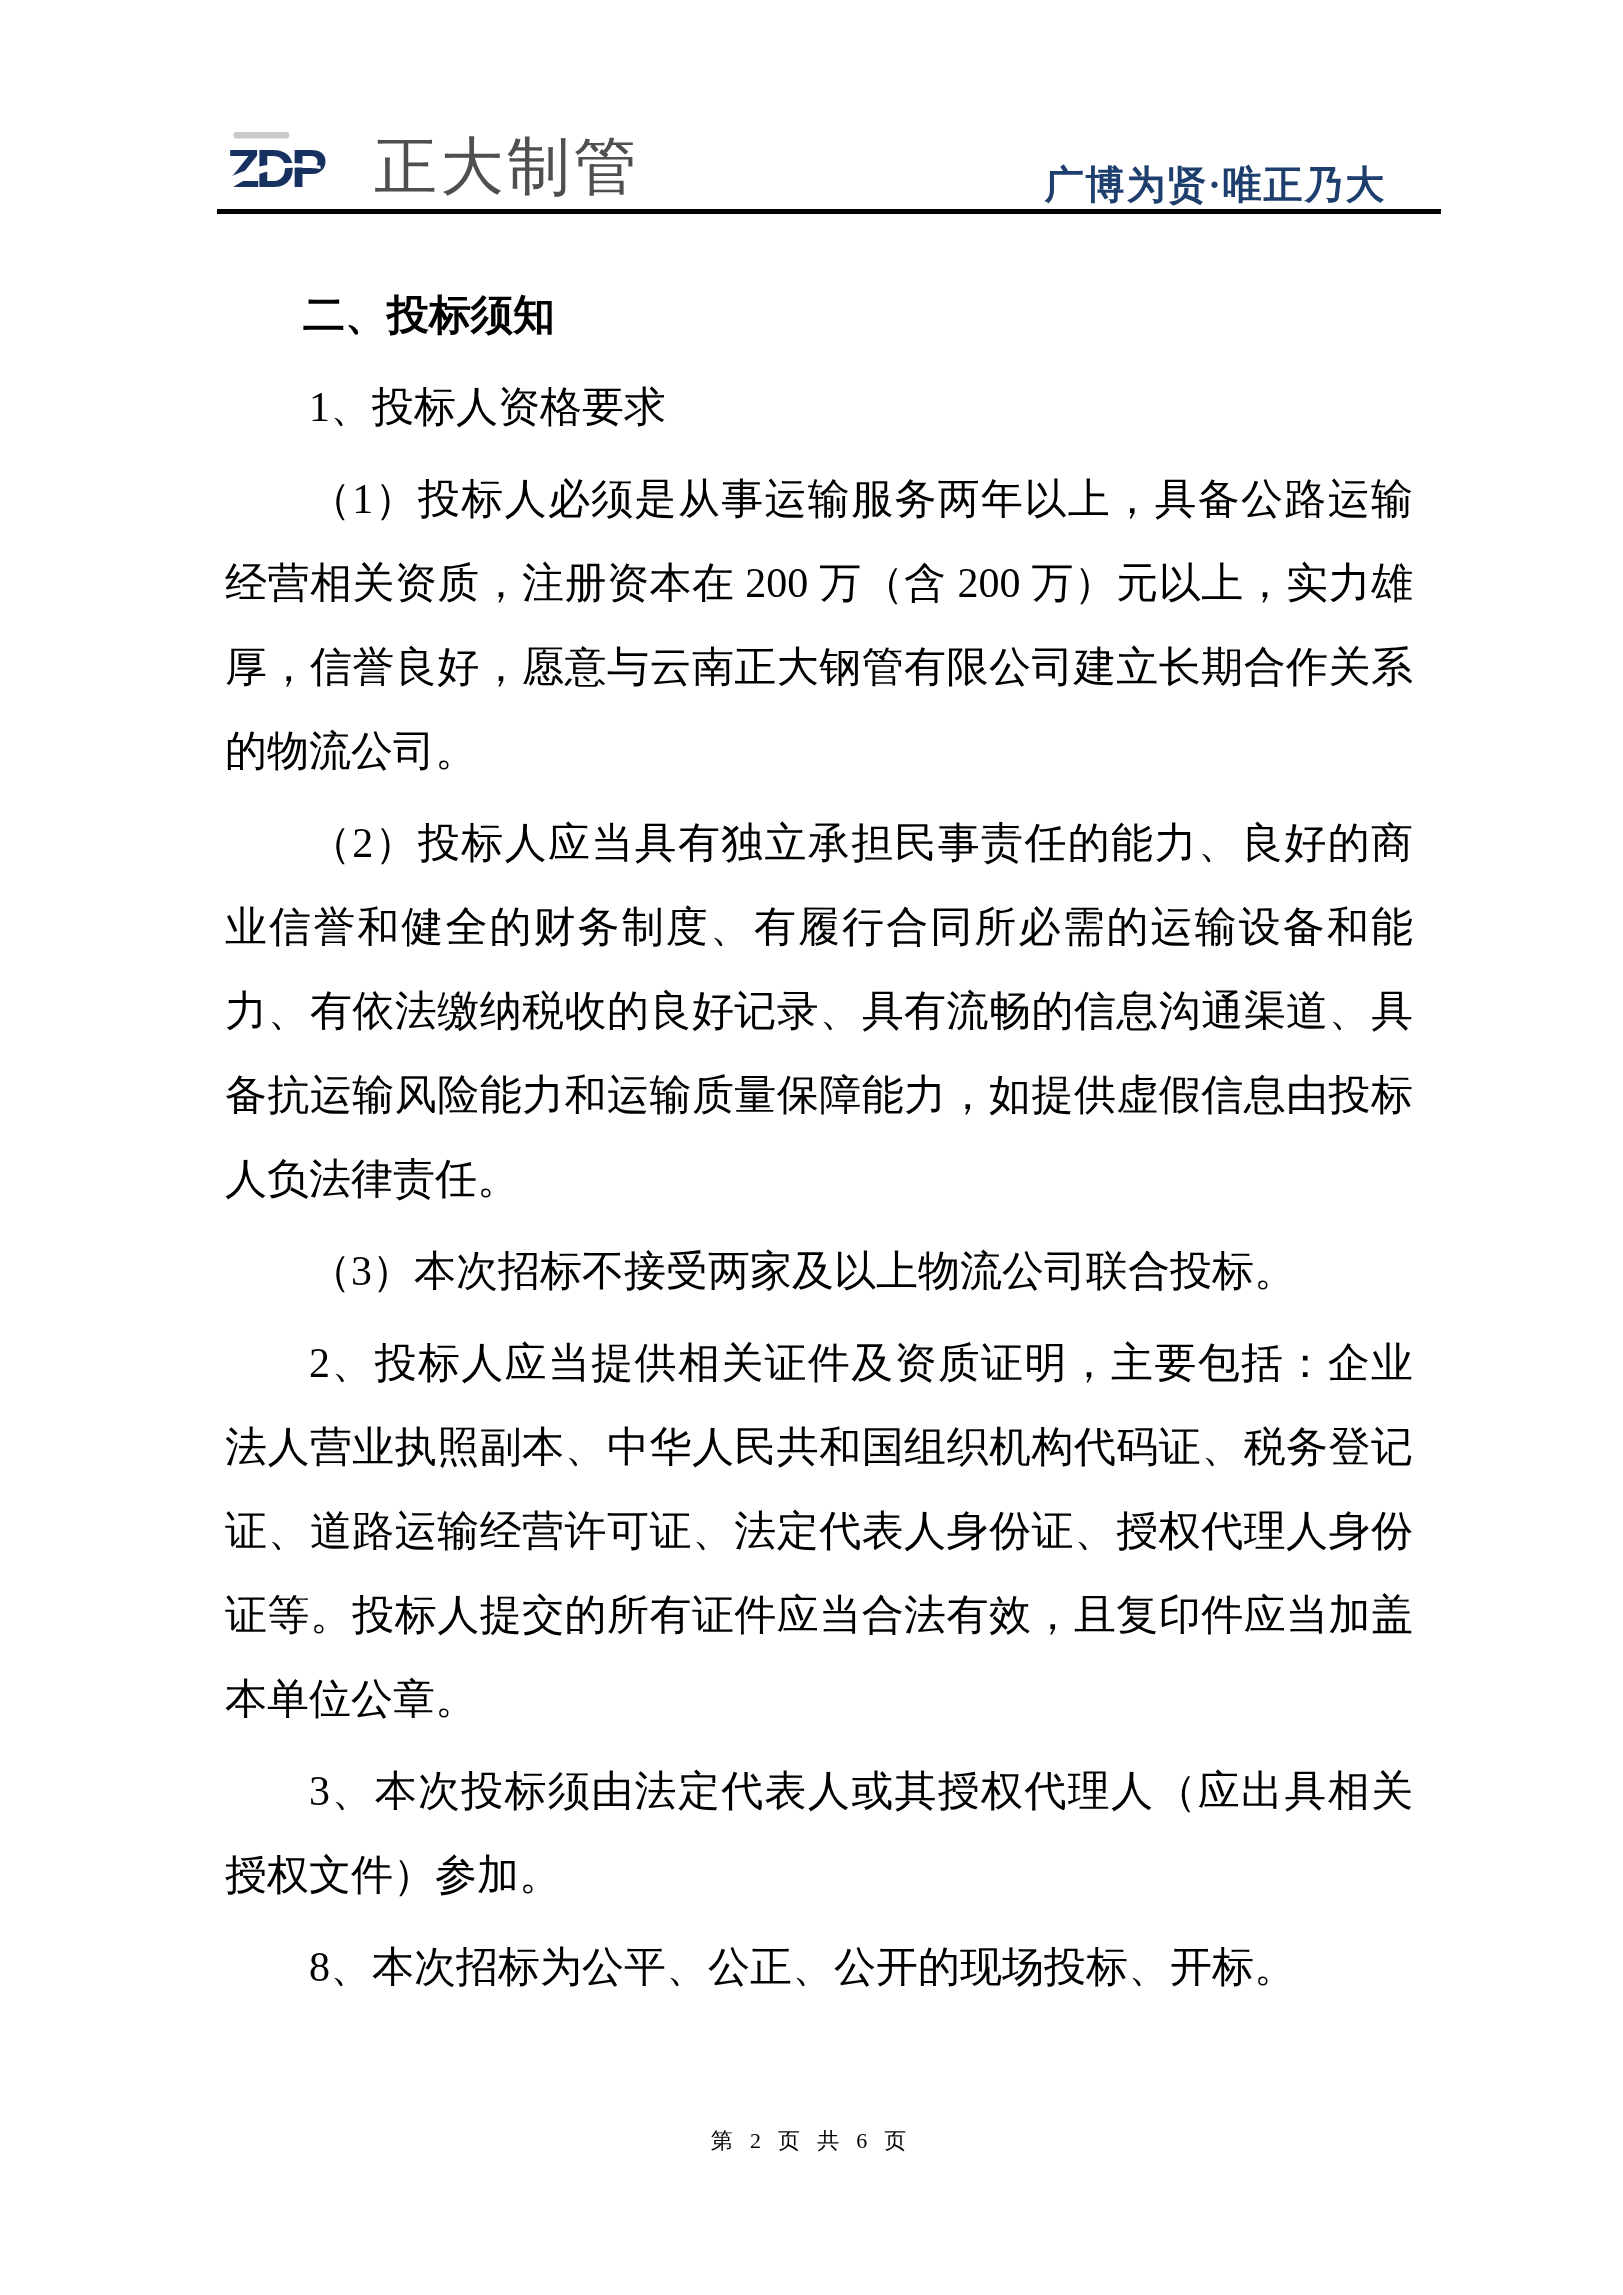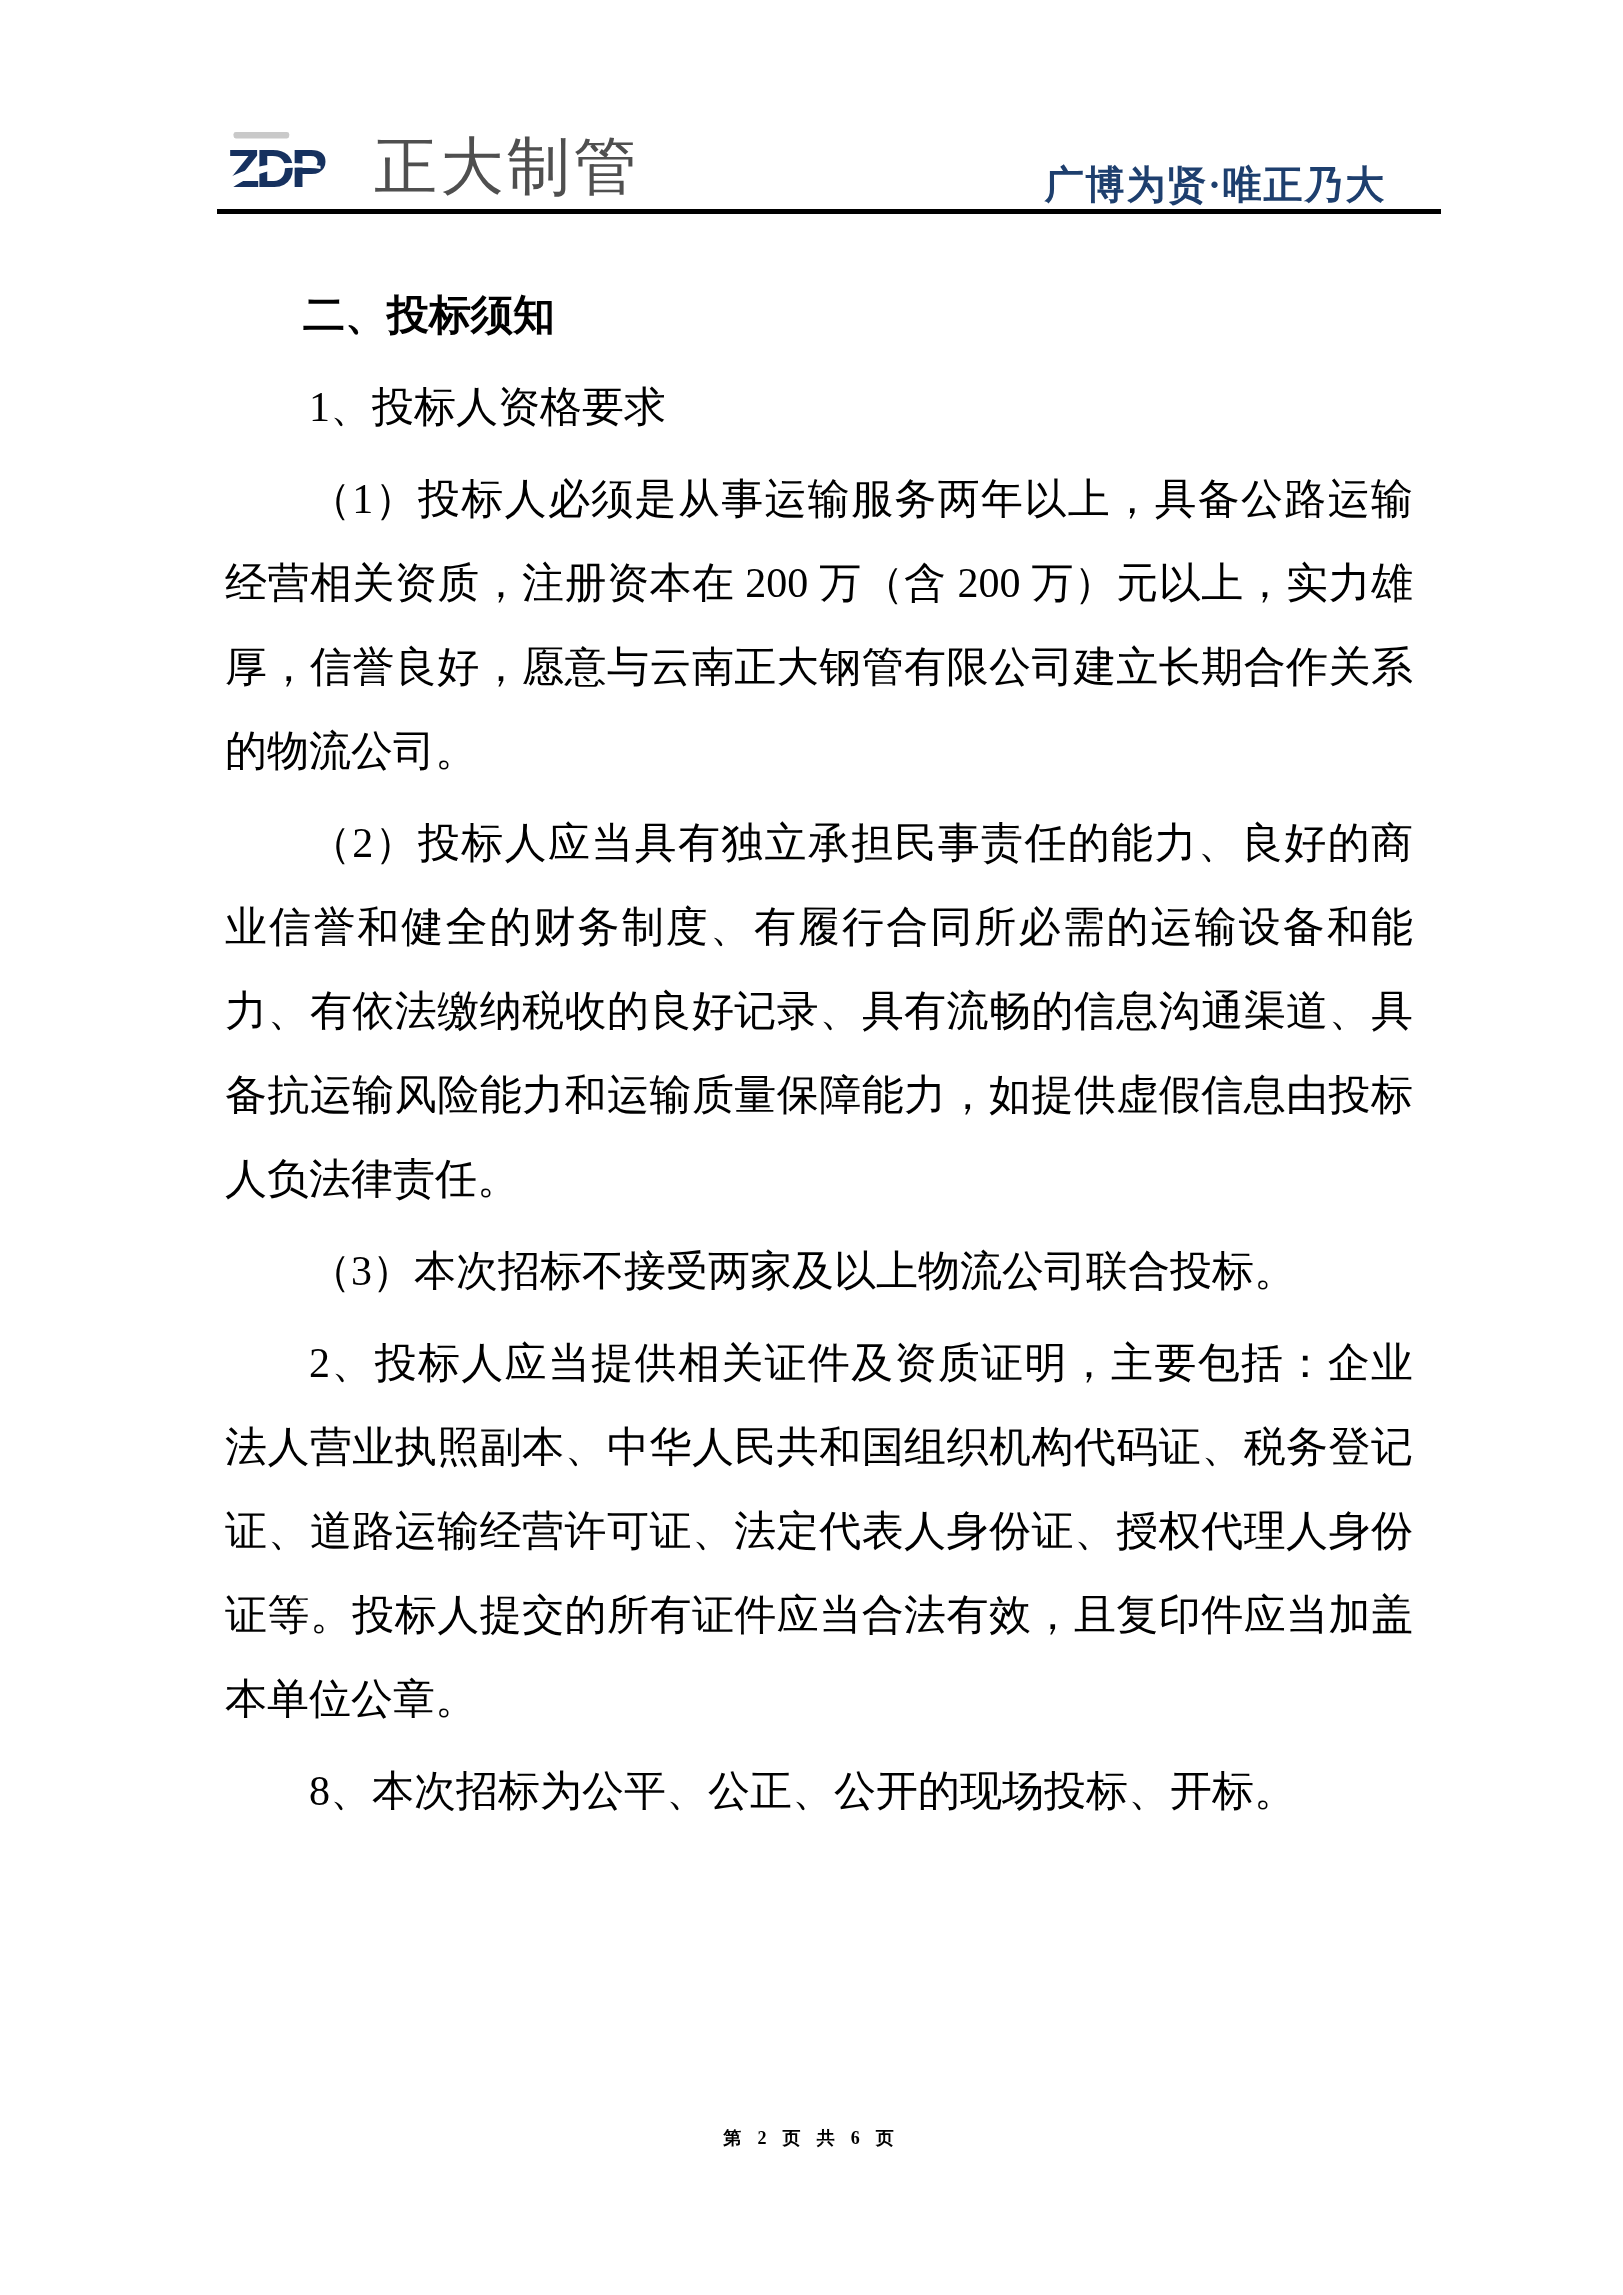--- a/index.html
+++ b/index.html
@@ -77,24 +77,23 @@
     word-break: break-all;
     text-align: justify;
   }
   
   .page-footer {
     position: absolute;
     left: 0;
     top: 2126px;
     width: 100%;
     text-align: center;
-    font-size: 18px;
+    font-size: 22px;
     letter-spacing: 5.8px;
     color: #000000;
-    font-weight: bold;
   }
 </style>
 </head>
 <body>
 
 <div class="page">
 
   <header>
 
     <svg class="logo-mark" viewBox="0 0 236 100" aria-hidden="true">
@@ -108,19 +107,20 @@
 
   <div class="header-rule"></div>
 
   <main class="doc-body">
     <h1>二、投标须知</h1>
     <p>1、投标人资格要求</p>
     <p>（1）投标人必须是从事运输服务两年以上，具备公路运输经营相关资质，注册资本在 200 万（含 200 万）元以上，实力雄厚，信誉良好，愿意与云南正大钢管有限公司建立长期合作关系的物流公司。</p>
     <p>（2）投标人应当具有独立承担民事责任的能力、良好的商业信誉和健全的财务制度、有履行合同所必需的运输设备和能力、有依法缴纳税收的良好记录、具有流畅的信息沟通渠道、具备抗运输风险能力和运输质量保障能力，如提供虚假信息由投标人负法律责任。</p>
     <p>（3）本次招标不接受两家及以上物流公司联合投标。</p>
     <p>2、投标人应当提供相关证件及资质证明，主要包括：企业法人营业执照副本、中华人民共和国组织机构代码证、税务登记证、道路运输经营许可证、法定代表人身份证、授权代理人身份证等。投标人提交的所有证件应当合法有效，且复印件应当加盖本单位公章。</p>
+    <p>3、本次投标须由法定代表人或其授权代理人（应出具相关授权文件）参加。</p>
     <p>8、本次招标为公平、公正、公开的现场投标、开标。</p>
   </main>
 
   <footer class="page-footer">第 2 页 共 6 页</footer>
 
 </div>
 
 
 </body></html>

